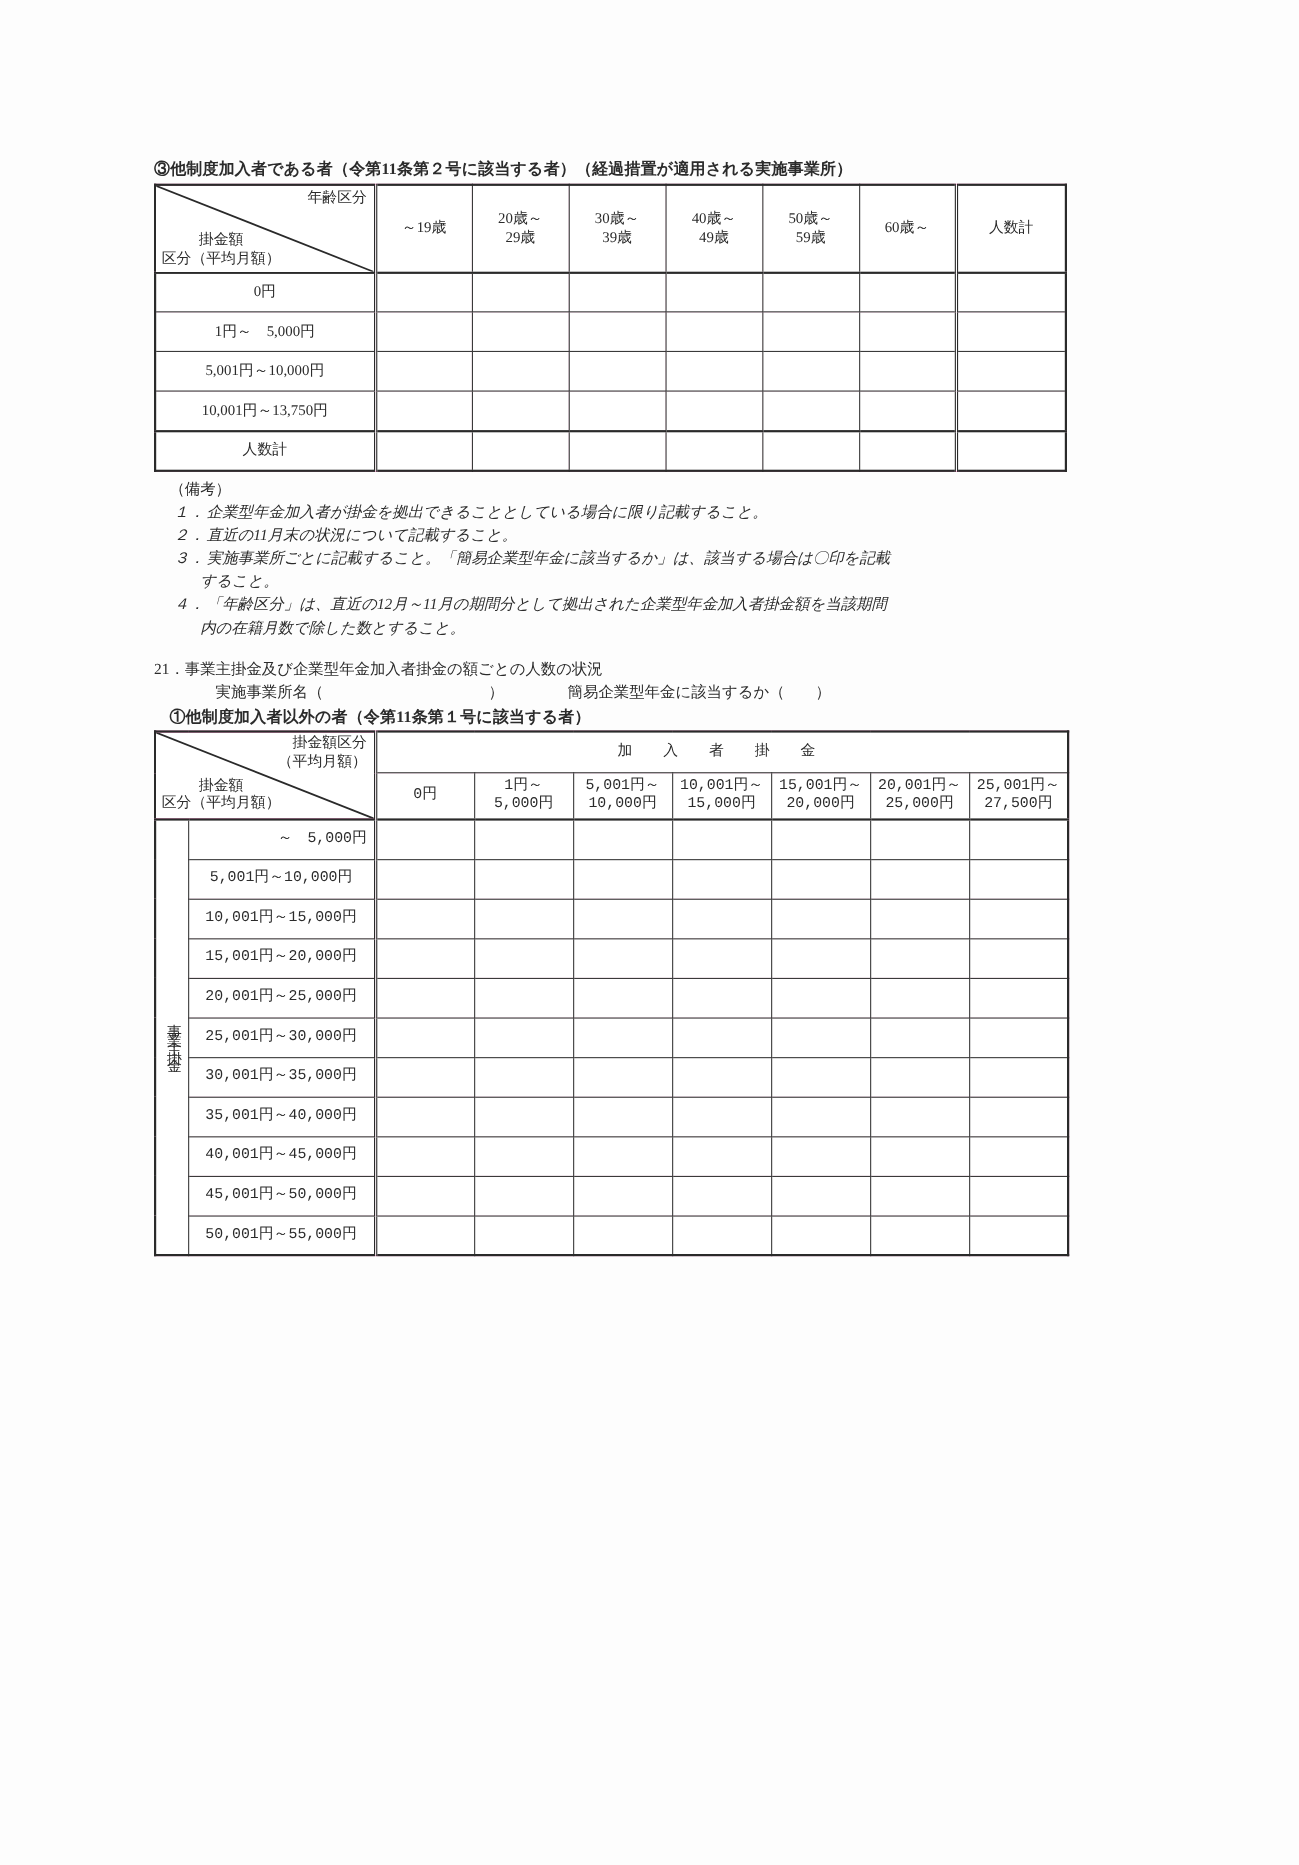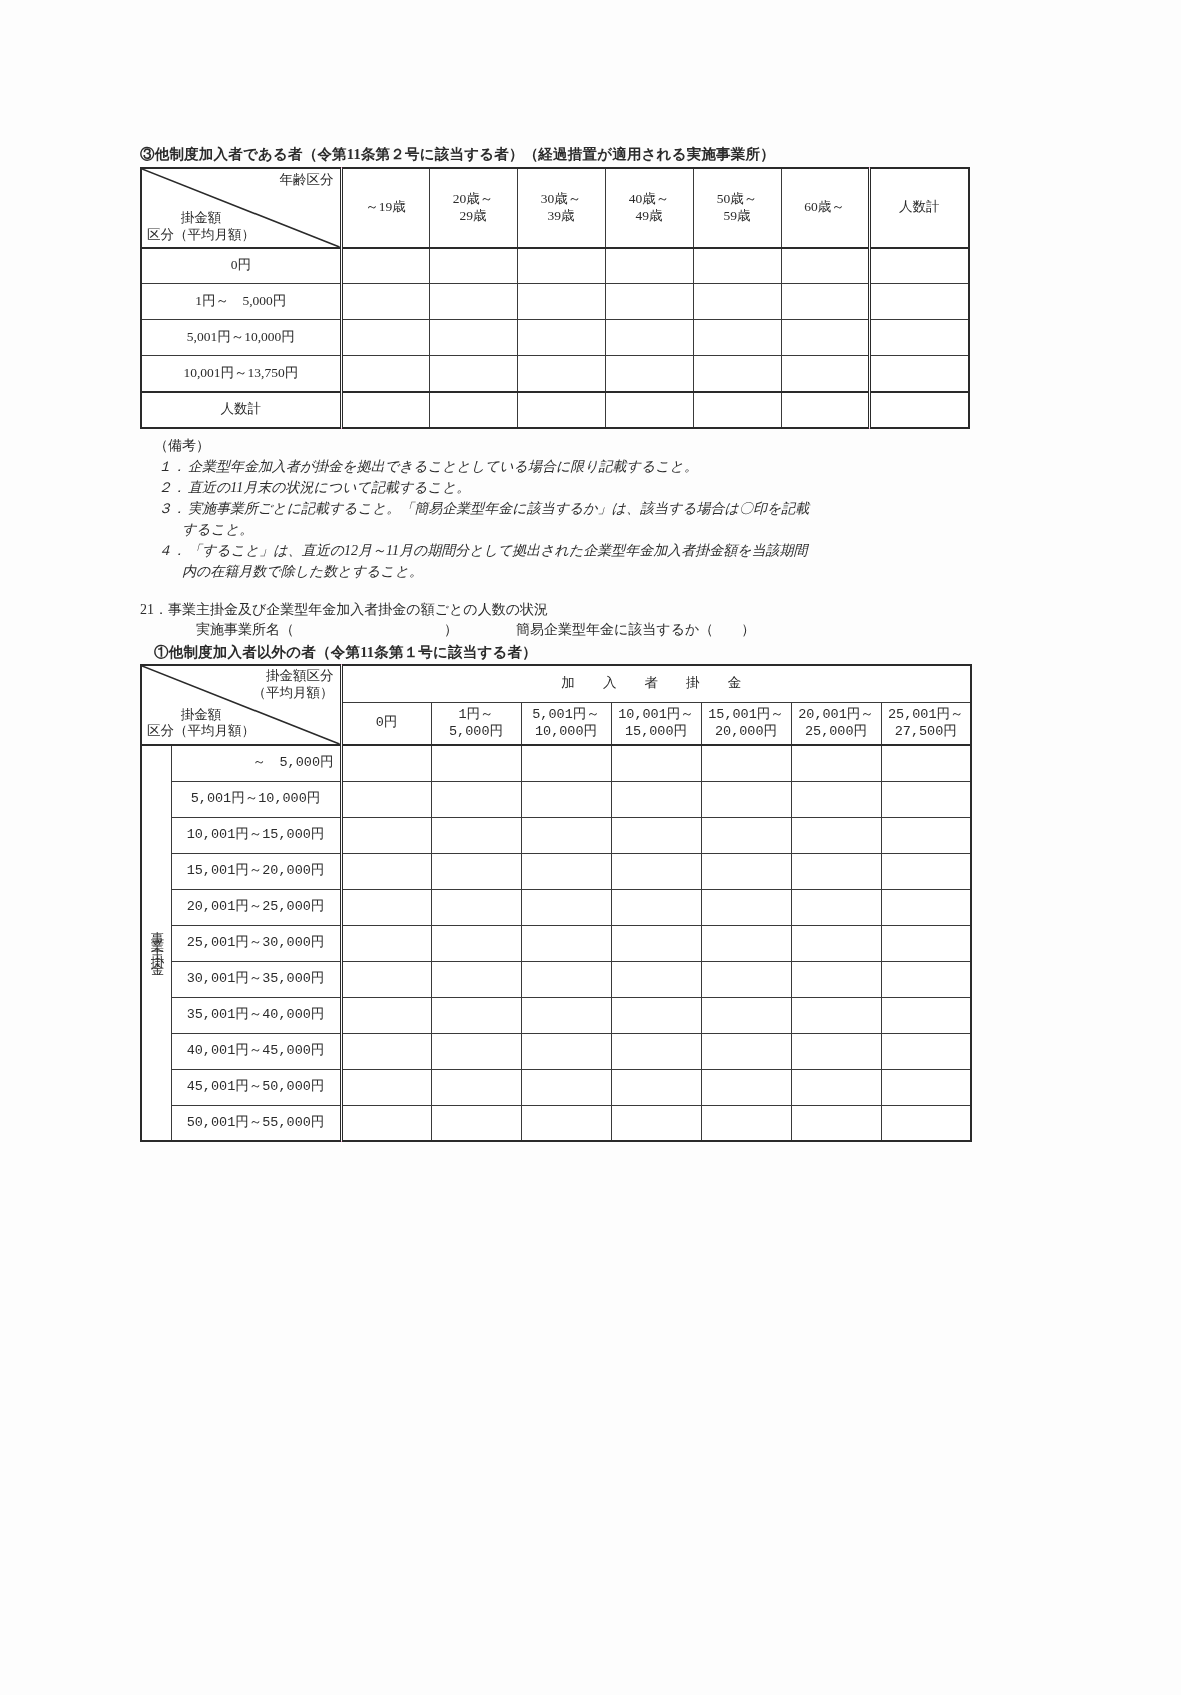--- a/index.html
+++ b/index.html
@@ -128,21 +128,21 @@
     margin-left: 26px;
     text-indent: -8px;
     white-space: normal;
     font-style: italic;
   }
   .notes li .num { margin-right: 2px; }
   .notes li .cont { display: block; margin-left: 16px; text-indent: 0; }
 
   .sec21 { margin-top: 18px; }
   .sec21 .ln1 { margin-left: 0px; }
-  .sec21 .ln2 { margin-left: 56px; margin-top: 2px; font-family: Liberation Mono, monospace; }
+  .sec21 .ln2 { margin-left: 56px; margin-top: 2px; }
   .sec21 .ln3 { margin-left: 14px; margin-top: 2px; }
   .gap-r { display: inline-block; width: 150px; }
   .gap-s { display: inline-block; width: 58px; }
   .gap-p { display: inline-block; width: 28px; }
 
   .tbl1-wrap { margin-top: 2px; }
   .tbl2-wrap { margin-top: 2px; }
 
   .merged-title {
     font-size: 14px;
@@ -273,21 +273,21 @@
           <span class="num">１．</span><span>企業型年金加入者が掛金を拠出できることとしている場合に限り記載すること。</span>
         </li>
         <li>
           <span class="num">２．</span><span>直近の11月末の状況について記載すること。</span>
         </li>
         <li>
           <span class="num">３．</span><span>実施事業所ごとに記載すること。「簡易企業型年金に該当するか」は、該当する場合は〇印を記載</span>
           <span class="cont">すること。</span>
         </li>
         <li>
-          <span class="num">４．</span><span>「すること」は、直近の12月～11月の期間分として拠出された企業型年金加入者掛金額を当該期間</span>
+          <span class="num">４．</span><span>「年齢区分」は、直近の12月～11月の期間分として拠出された企業型年金加入者掛金額を当該期間</span>
           <span class="cont">内の在籍月数で除した数とすること。</span>
         </li>
       </ol>
     </div>
 
     <div class="sec21">
       <div class="sec-title ln1">
         <span>21．</span><span>事業主掛金及び企業型年金加入者掛金の額ごとの人数の状況</span>
       </div>
       <div class="sec-title ln2">

